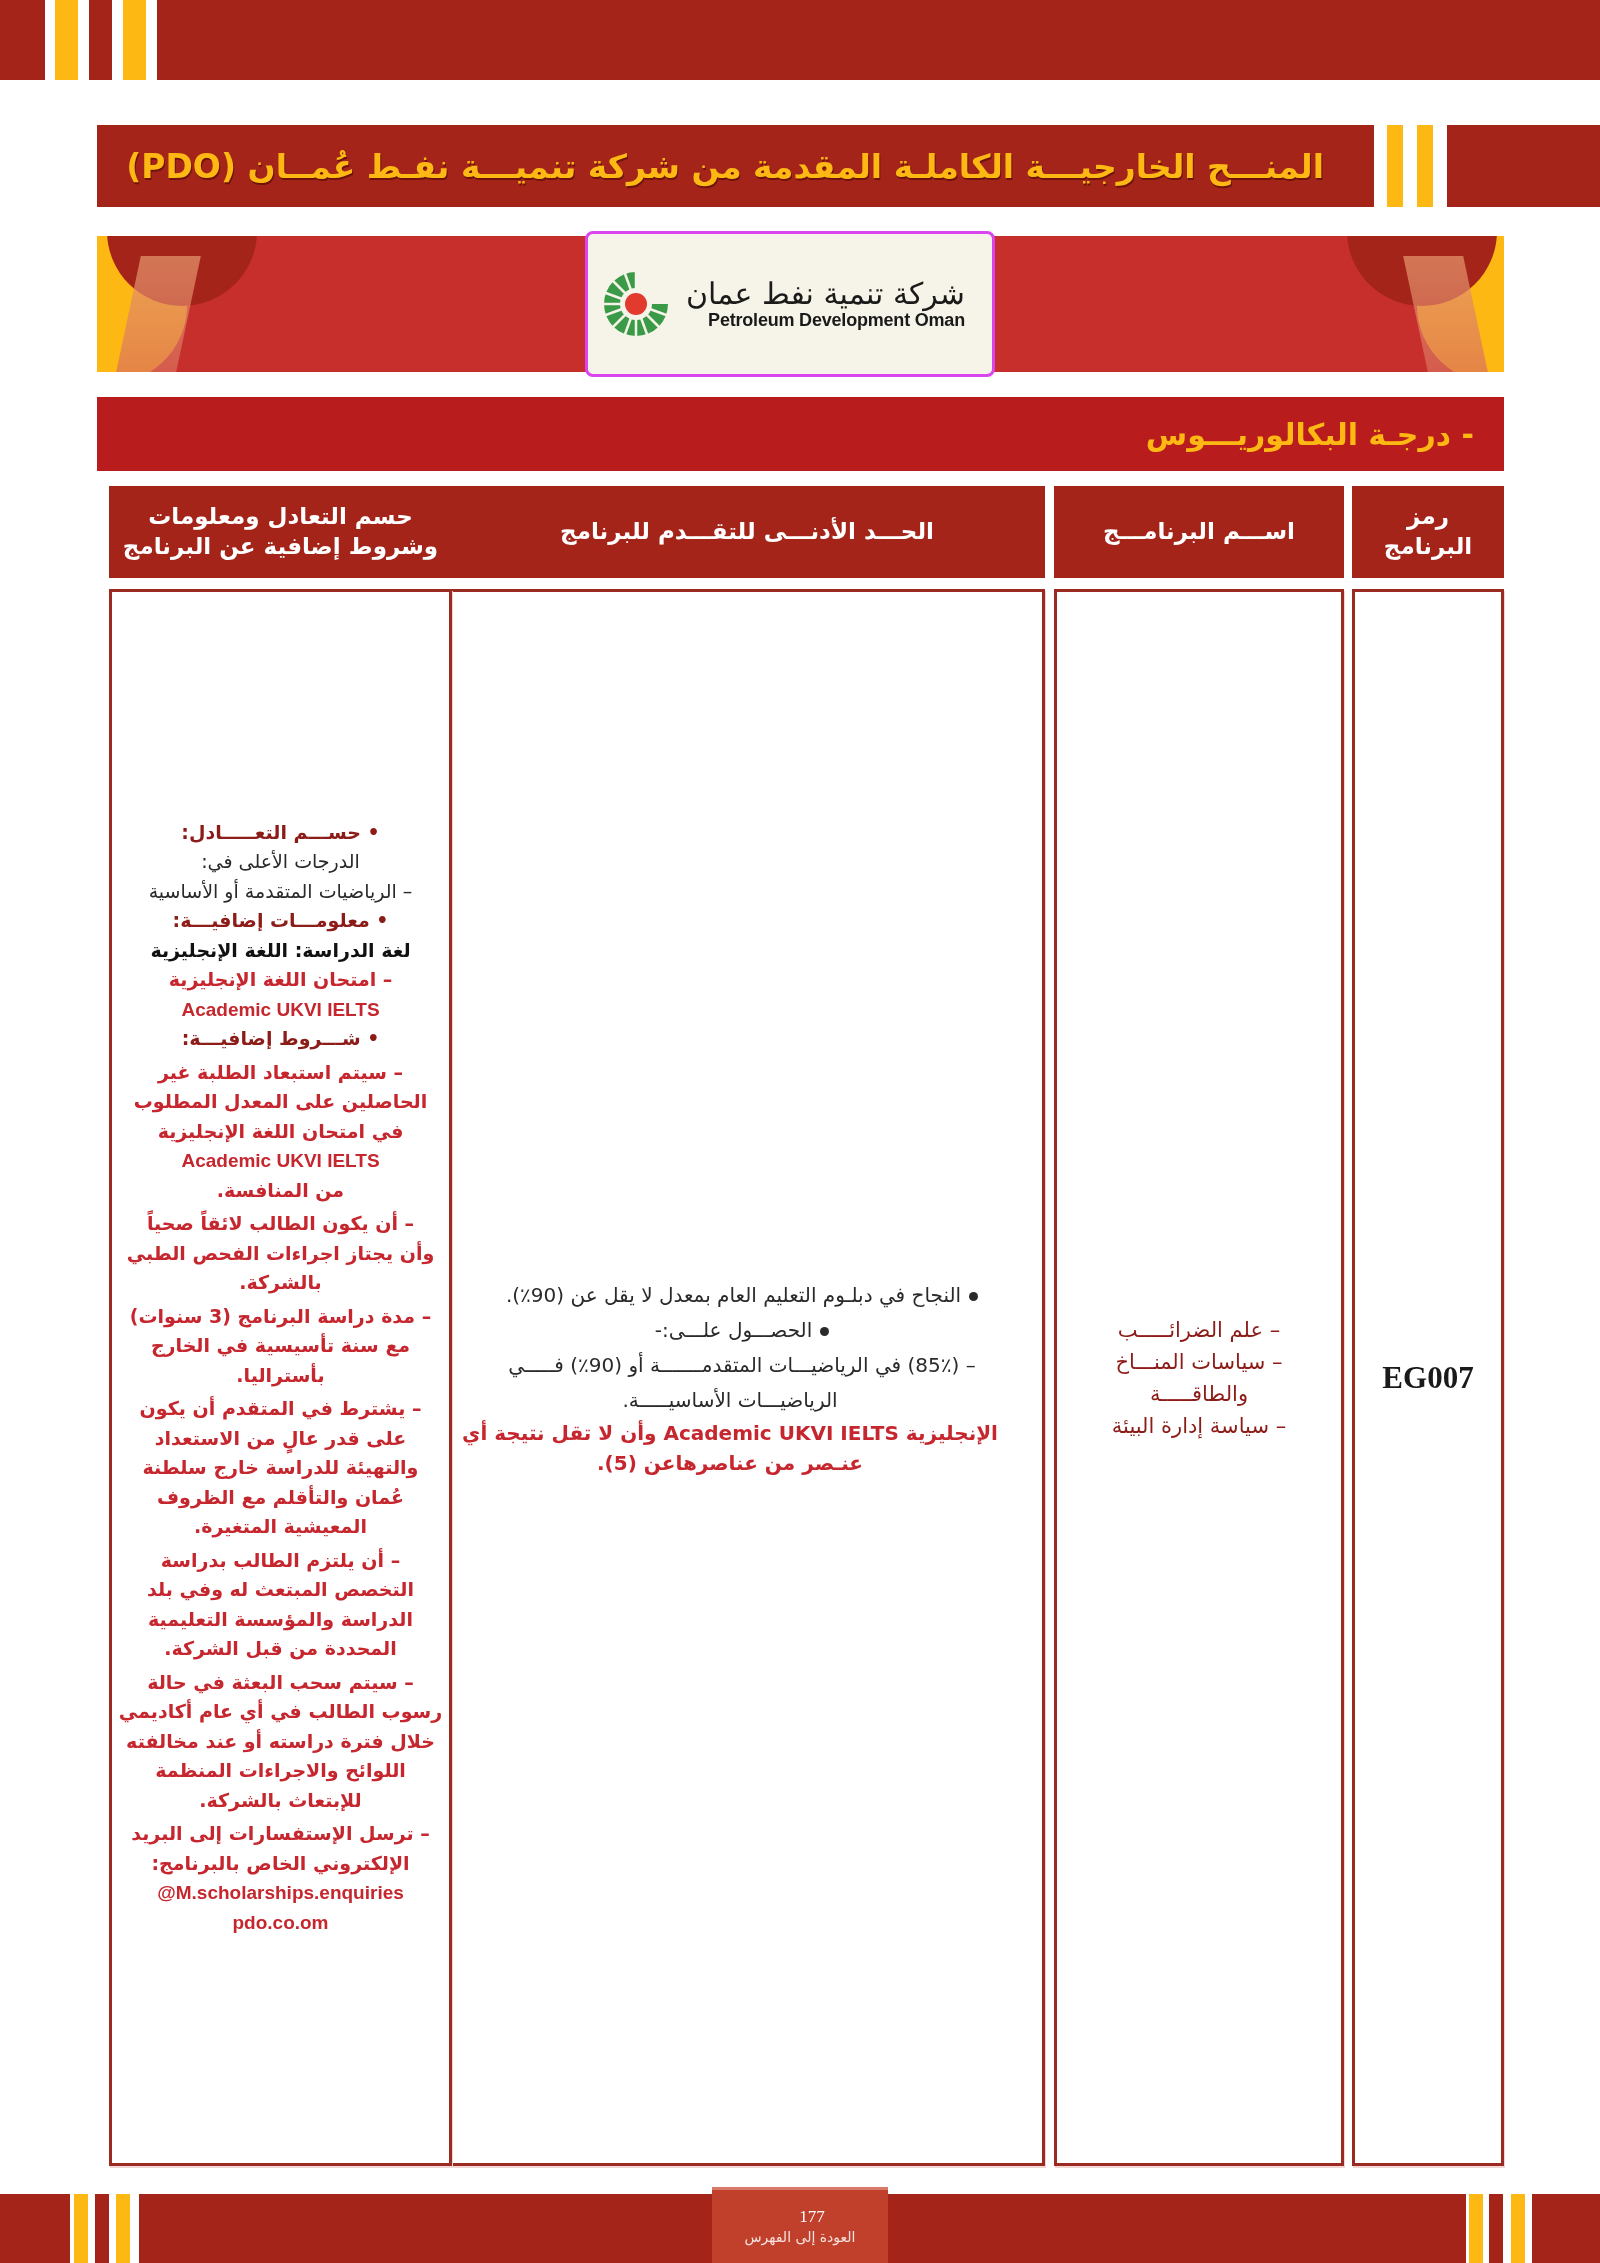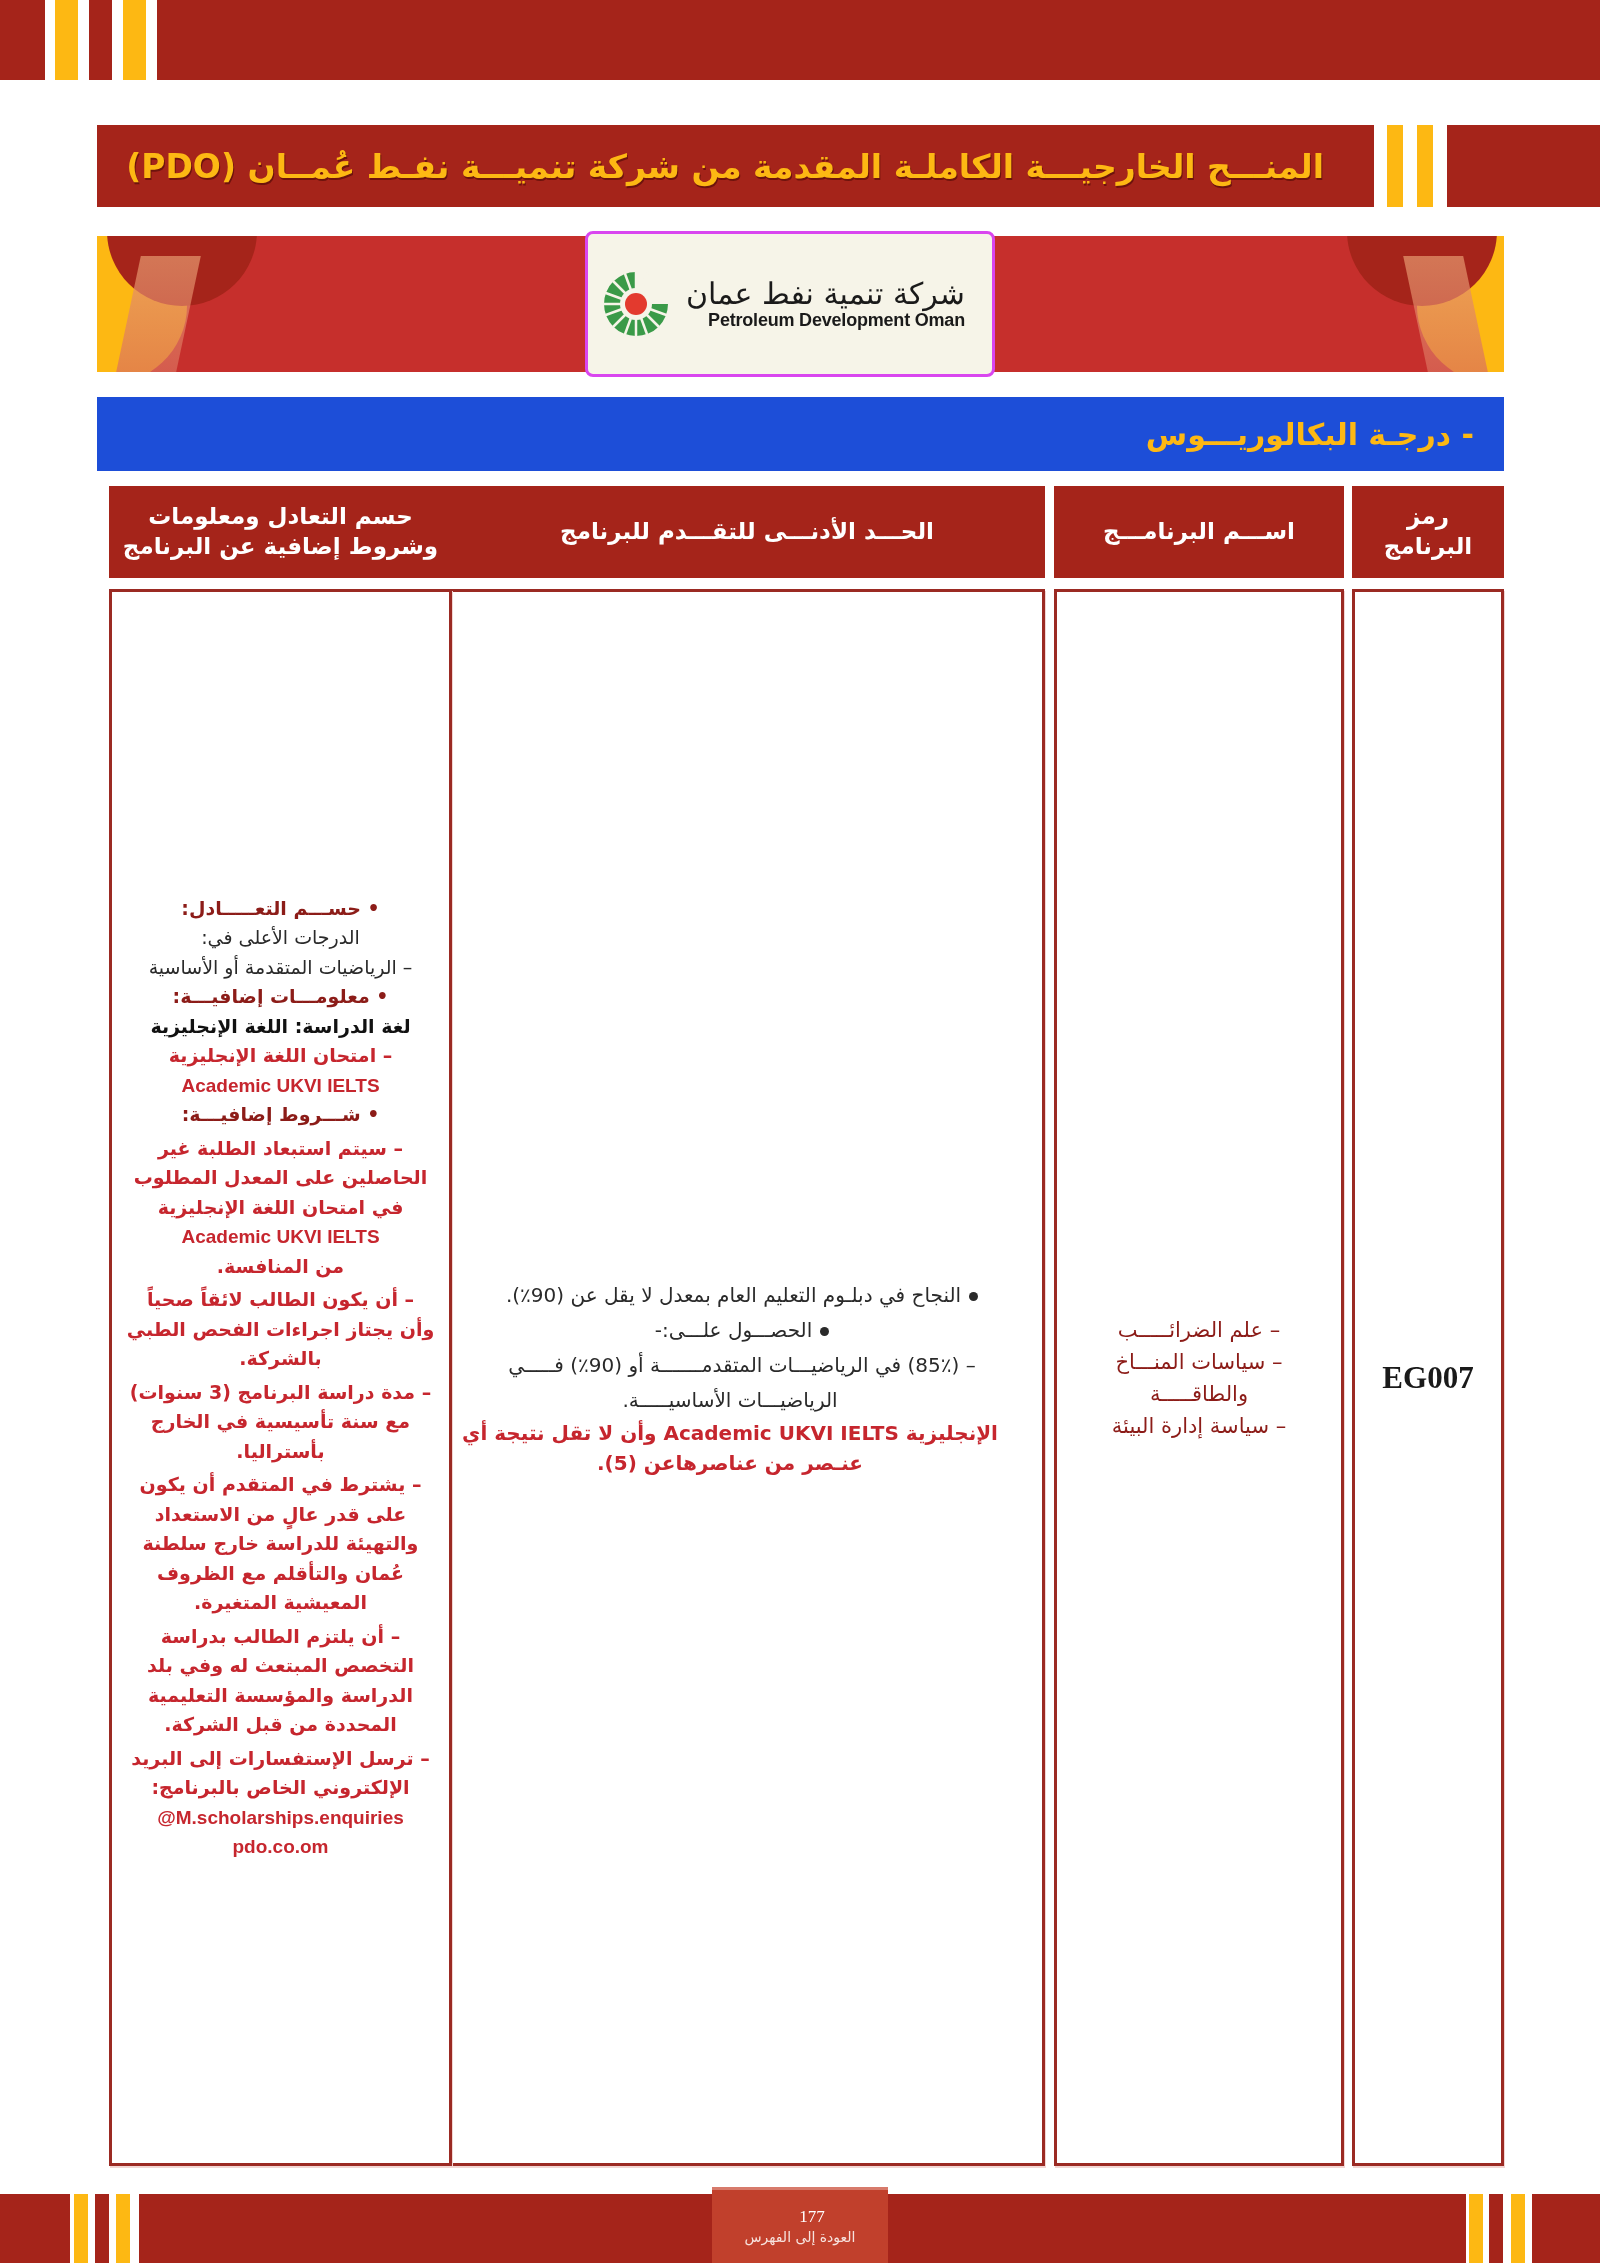--- a/index.html
+++ b/index.html
@@ -38,21 +38,21 @@
     display: flex; align-items: center; padding-left: 14px; gap: 16px;
   }
   .logo-emblem { width: 68px; height: 68px; position: relative; flex: 0 0 68px; }
   .logo-texts { display: flex; flex-direction: column; align-items: flex-end; }
   .logo-ar { font-family: "DejaVu Serif", serif; font-size: 30px; color: #1a1a1a; direction: rtl; line-height: 1.1; }
   .logo-en { font-family: "Liberation Sans", sans-serif; font-size: 18px; font-weight: bold; color: #1a1a1a; line-height: 1.2; letter-spacing: -0.2px; }
 
   
   .section-bar {
     left: 97px; top: 397px; width: 1407px; height: 74px;
-    background: #1d4ed8; display: flex; align-items: center; direction: rtl; padding-right: 30px; box-sizing: border-box;
+    background: #b91c1c; display: flex; align-items: center; direction: rtl; padding-right: 30px; box-sizing: border-box;
   }
   .section-text { color: #fdb813; font-size: 30px; font-weight: bold; }
 
   
   .th {
     position: absolute; top: 486px; height: 92px; background: #a5241a;
     display: flex; align-items: center; justify-content: center; text-align: center;
     color: #ffffff; font-size: 23px; font-weight: bold; direction: rtl; line-height: 1.3;
     box-sizing: border-box; padding: 0 8px;
   }
@@ -228,20 +228,27 @@
       <div>عُمان  والتأقلم مع الظروف</div>
       <div>المعيشية المتغيرة.</div>
     </div>
     <div class="red-b gap">
       <div>– أن يلتزم الطالب بدراسة</div>
       <div>التخصص المبتعث له وفي بلد</div>
       <div>الدراسة والمؤسسة التعليمية</div>
       <div>المحددة من قبل الشركة.</div>
     </div>
     <div class="red-b gap">
+      <div>– سيتم سحب البعثة في حالة</div>
+      <div>رسوب الطالب في أي عام أكاديمي</div>
+      <div>خلال فترة دراسته أو عند مخالفته</div>
+      <div>اللوائح والاجراءات المنظمة</div>
+      <div>للإبتعاث بالشركة.</div>
+    </div>
+    <div class="red-b gap">
       <div>– ترسل الإستفسارات إلى البريد</div>
       <div>الإلكتروني الخاص بالبرنامج:</div>
       <div class="en">M.scholarships.enquiries@</div>
       <div class="en">pdo.co.om</div>
     </div>
   </div>
 </div>
 
 <div class="abs red footer-bar" style="left:0;width:70px;"></div>
 <div class="abs yel footer-bar" style="left:74px;width:14px;"></div>

